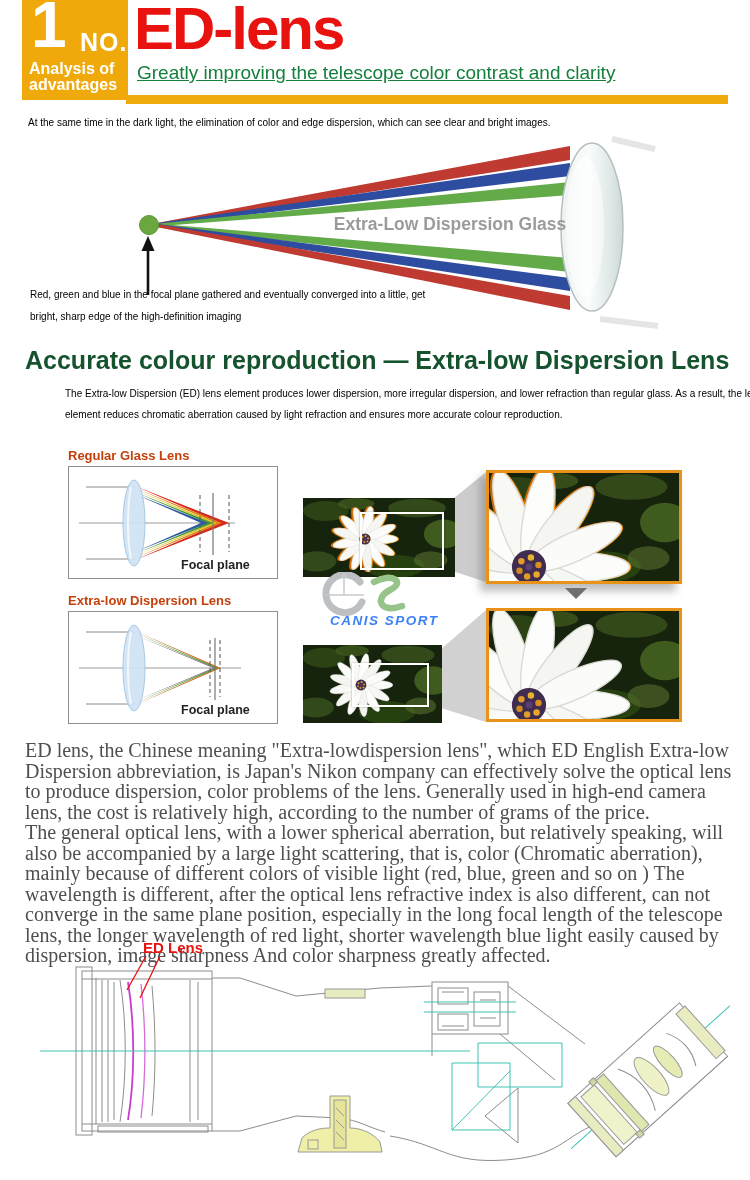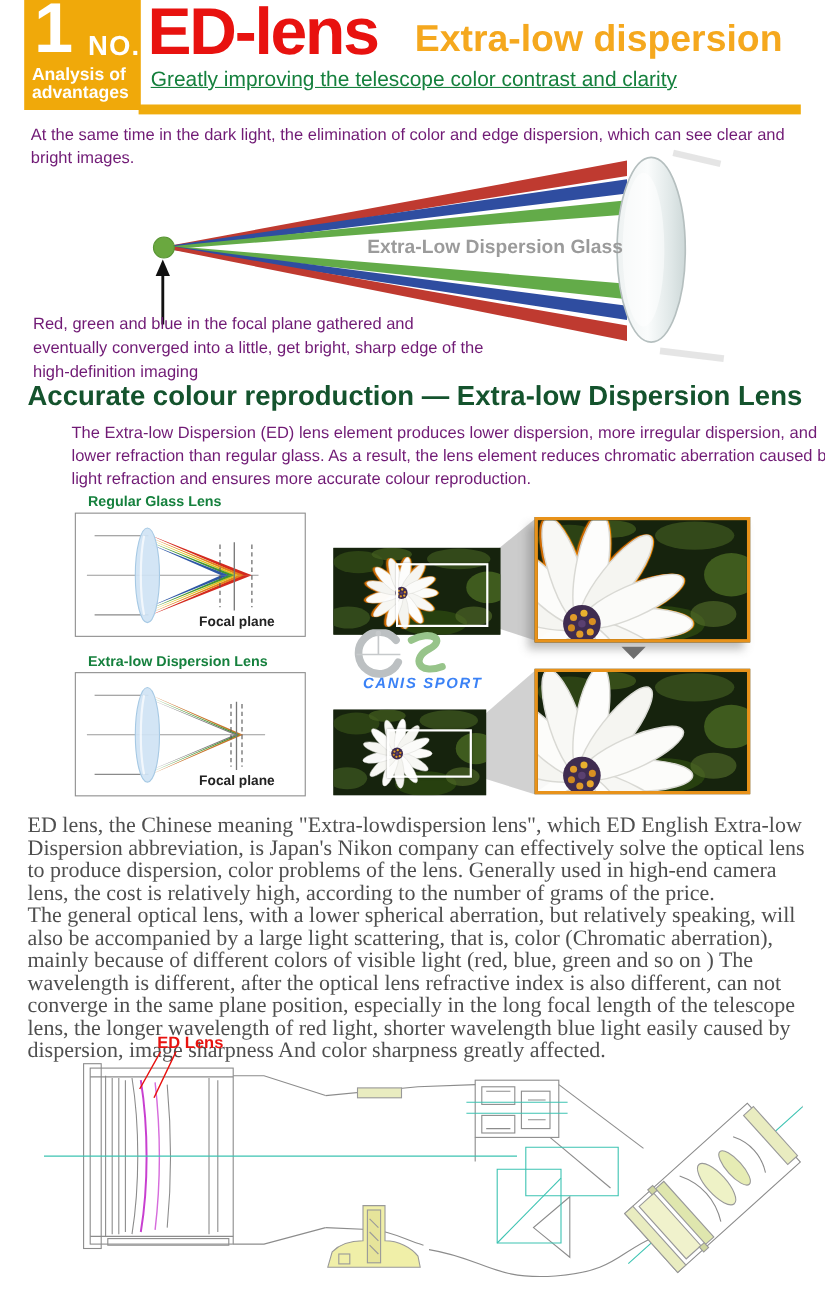--- a/index.html
+++ b/index.html
@@ -10,29 +10,29 @@
   .gold-bar{left:126px;top:95px;width:602px;height:9px;background:#f0ac0d;}
   .badge{left:22px;top:0;width:106px;height:100px;background:#f0a90a;color:#fff;}
   .badge-num{position:absolute;left:9px;top:-12px;font-size:64px;font-weight:bold;}
   .badge-no{position:absolute;left:58px;top:28px;font-size:25px;font-weight:bold;letter-spacing:1px;}
   .badge-l1{position:absolute;left:7px;top:60px;font-size:16px;font-weight:bold;}
   .badge-l2{position:absolute;left:7px;top:76px;font-size:16px;font-weight:bold;text-align:right;}
   .title{left:134px;top:-6px;font-size:60px;font-weight:bold;letter-spacing:-2px;color:#e8120f;}
   .subtitle-big{left:377px;top:16px;font-size:34px;font-weight:bold;color:#f5a81e;letter-spacing:0px;}
   .tagline{left:137px;top:62px;font-size:19px;color:#15803d;text-decoration:underline;}
   
-  .body-text{font-size:15px;line-height:21px;color:#701a75;}
+  .body-text{font-size:10px;line-height:21px;color:#000000;}
   .intro{left:28px;top:112px;width:692px;}
   .ray-caption{left:30px;top:284px;width:412px;line-height:22px;}
   .h2{left:25px;top:346px;font-size:25px;font-weight:bold;color:#14532d;letter-spacing:0px;}
   .section-body{left:25px;top:383px;width:702px;margin-left:40px;}
   .paras{left:25px;top:740px;width:708px;font-size:20px;line-height:20.5px;font-family:Liberation Serif, serif;}
   .paras p{margin:0;}
   
-  .diag-label{font-size:13px;font-weight:bold;color:#15803d;margin-left:12px;}
+  .diag-label{font-size:13px;font-weight:bold;color:#c2410c;}
   .lens-box{border:1px solid #8e8e8e;background:#fff;}
   .sel-rect{position:absolute;border:2px solid #ffffff;box-shadow:0 0 2px rgba(0,0,0,.35);}
   .photo{overflow:hidden;background:#18250e;}
   .crop{border:3px solid #e8921a;}
   .crop-shadow{box-shadow:-6px 7px 8px rgba(110,110,110,.45);}
   .fringe{filter:drop-shadow(1.7px .5px .7px #f28a00) drop-shadow(-1.2px 0 .6px #cf6a00);}
   .tri-down{width:0;height:0;border-left:11px solid transparent;border-right:11px solid transparent;border-top:11px solid #6f6f6f;}
   .wm-text{font-size:13.5px;font-weight:bold;font-style:italic;color:#3b82f6;letter-spacing:1.5px;}
   svg{display:block;}
 </style>
@@ -82,21 +82,20 @@
   </svg>
 
   <div class="abs gold-bar"></div>
   <div class="abs badge">
     <div class="badge-num">1</div>
     <div class="badge-no">NO.</div>
     <div class="badge-l1">Analysis of</div>
     <div class="badge-l2">advantages</div>
   </div>
   <div class="abs title">ED-lens</div>
-  <div class="abs subtitle-big">Extra-low dispersion</div>
   <div class="abs tagline">Greatly improving the telescope color contrast and clarity</div>
 
   <div class="abs body-text intro">At the same time in the dark light, the elimination of color and edge dispersion, which can see clear and bright images.</div>
 
   <svg class="abs" style="left:0;top:135px" width="750" height="200" viewBox="0 0 750 200">
     <defs>
       <linearGradient id="lensGrad" x1="0" y1="0" x2="1" y2="0">
         <stop offset="0" stop-color="#eef2f2"></stop>
           <stop offset=".45" stop-color="#fafcfc"></stop>
         <stop offset=".8" stop-color="#dfe7e7"></stop>

